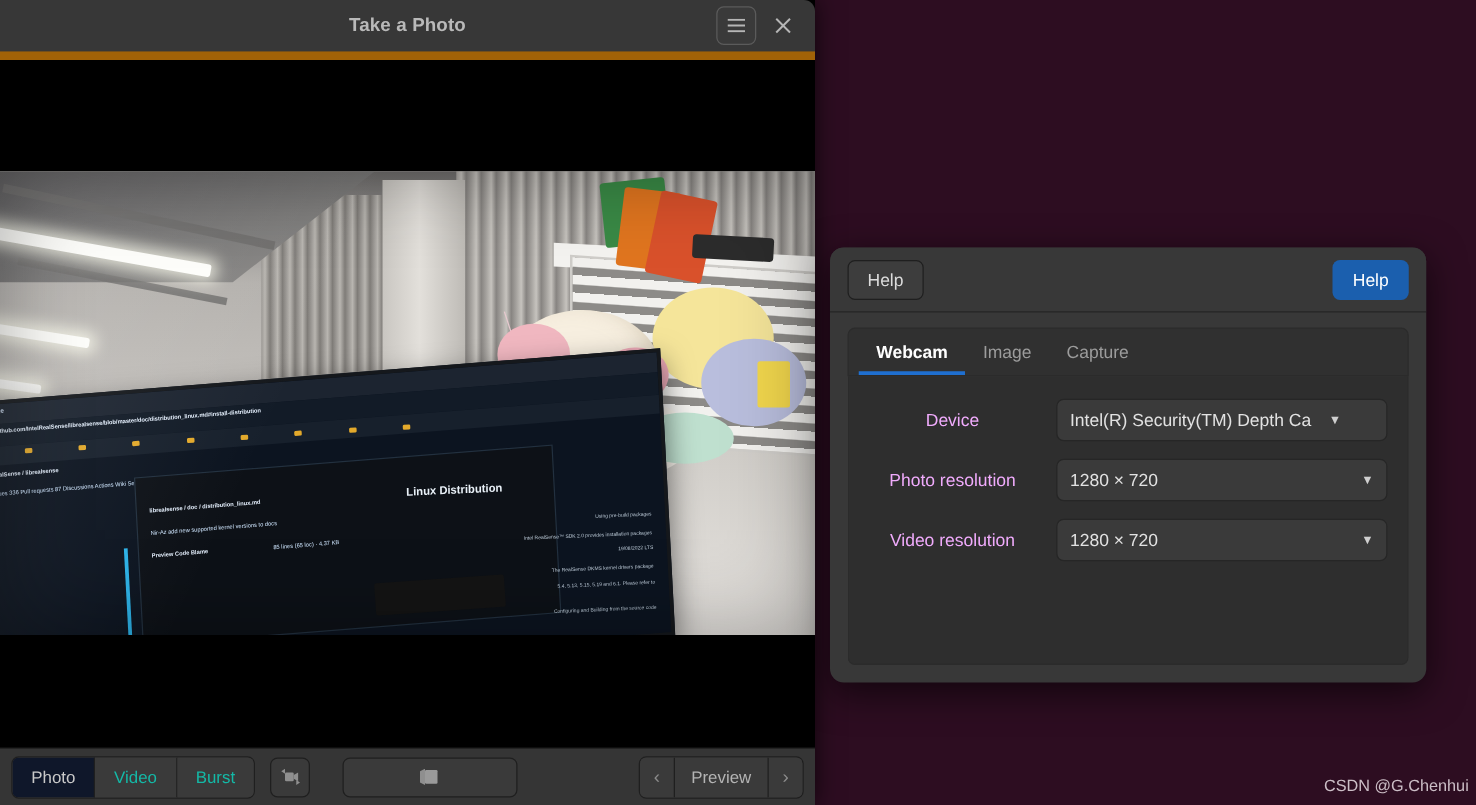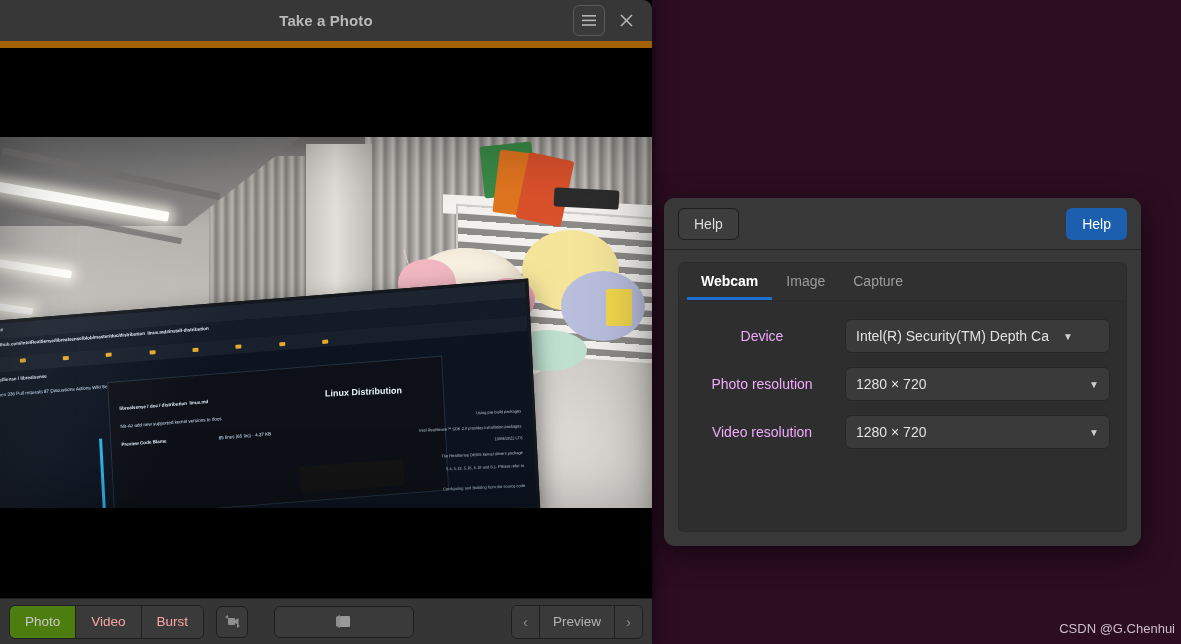--- a/index.html
+++ b/index.html
@@ -163,25 +163,25 @@
   #toolbar {
     flex: 0 0 46px; height: 46px;
     background: #353535;
     border-top: 1px solid #1e1e1e;
     display: flex; align-items: center;
     padding: 0 9px; gap: 0;
   }
   .seg-group { display: flex; border: 1px solid #1f1f1f; border-radius: 6px; overflow: hidden; background:#3a3a3a;}
   .seg {
     padding: 0 15px; height: 32px; line-height: 32px;
-    font-size: 13.5px; color: #fca5a5; background: #3a3a3a;
+    font-size: 13.5px; color: #14b8a6; background: #3a3a3a;
     border-right: 1px solid #1f1f1f;
   }
   .seg:last-child { border-right: none; }
-  .seg.active { background: #4d7c0f; color: #c9c9c9; }
+  .seg.active { background: #0f172a; color: #c9c9c9; }
   .icon-btn {
     width: 32px; height: 32px; margin-left: 12px;
     border: 1px solid #1f1f1f; border-radius: 6px; background: #3a3a3a;
     display: flex; align-items: center; justify-content: center;
   }
   .capture-btn {
     width: 140px; height: 32px; margin-left: 26px;
     border: 1px solid #1f1f1f; border-radius: 6px; background: #3a3a3a;
     display: flex; align-items: center; justify-content: center;
   }

